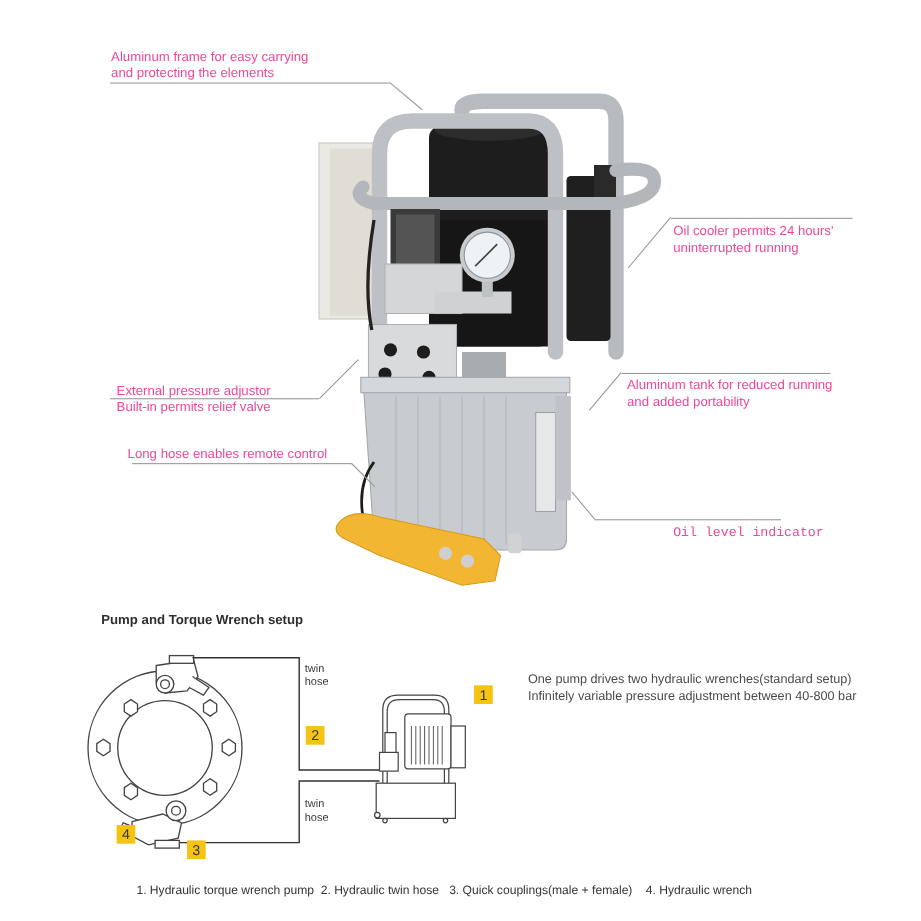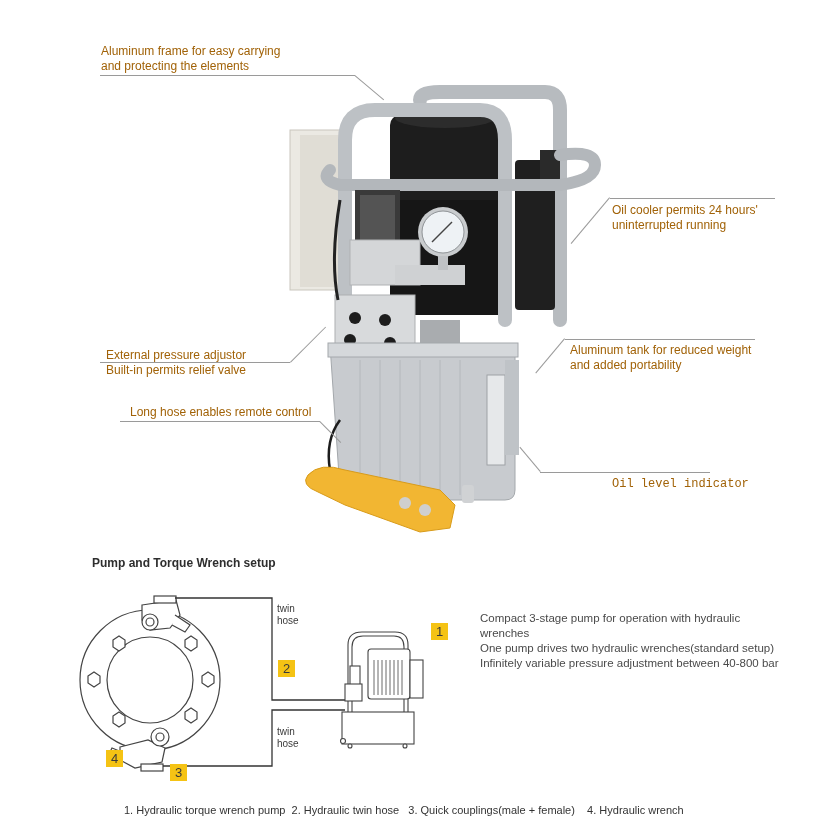--- a/index.html
+++ b/index.html
@@ -1,19 +1,19 @@
 <!DOCTYPE html>
 <html><head>
 <meta charset="utf-8">
 <style>
   html, body { margin: 0; padding: 0; background: #ffffff; }
   body { width: 837px; height: 837px; position: relative; overflow: hidden;
          font-family: "Liberation Sans", "DejaVu Sans", sans-serif; color: #3a3a3a; }
   .abs { position: absolute; }
-  .callout { font-size: 12px; line-height: 15px; color: #a16207; white-space: nowrap; }
+  .callout { font-size: 12px; line-height: 15px; color: #ec4899; white-space: nowrap; }
   .leader { position: absolute; background: #9a9a9a; height: 1px; transform-origin: 0 0; }
   .section-title { font-size: 12px; font-weight: bold; color: #2e2e2e; }
   .features { font-size: 11.5px; line-height: 15px; color: #4a4a4a; width: 300px; }
   .features div { white-space: normal; }
   .num-badge { position: absolute; width: 17px; height: 17px; background: #f5c314;
                font-size: 13px; line-height: 17px; text-align: center; color: #3a3a3a; }
   .hose-label { font-size: 10px; line-height: 12px; color: #3a3a3a; }
   .legend { font-size: 11px; color: #333; white-space: nowrap; }
   svg { position: absolute; overflow: visible; }
 </style>
@@ -99,24 +99,24 @@
 </div>
 <div class="abs callout" style="left:612px;top:203px;">
   <div>Oil cooler permits 24 hours'</div>
   <div>uninterrupted running</div>
 </div>
 <div class="abs callout" style="left:106px;top:348px;">
   <div>External pressure adjustor</div>
   <div>Built-in permits relief valve</div>
 </div>
 <div class="abs callout" style="left:570px;top:343px;">
-  <div>Aluminum tank for reduced weight</div>
+  <div>Aluminum tank for reduced running</div>
   <div>and added portability</div>
 </div>
-<div class="abs callout" style="left:130px;top:405px;">
+<div class="abs callout" style="left:116px;top:405px;">
   <div>Long hose enables remote control</div>
 </div>
 <div class="abs callout" style="left:612px;top:477px;font-family:Liberation Mono, monospace;">
   <div>Oil level indicator</div>
 </div>
 
 <div class="abs section-title" style="left:92px;top:556px;">Pump and Torque Wrench setup</div>
 
 <svg width="837" height="837" style="left:0;top:0;">
 
@@ -184,18 +184,17 @@
   <div>twin</div>
   <div>hose</div>
 </div>
 
 <div class="num-badge" style="left:431px;top:623px;">1</div>
 <div class="num-badge" style="left:278px;top:660px;">2</div>
 <div class="num-badge" style="left:170px;top:764px;">3</div>
 <div class="num-badge" style="left:106px;top:750px;">4</div>
 
 <div class="abs features" style="left:480px;top:611px;">
-  <div>Compact 3-stage pump for operation with hydraulic wrenches</div>
   <div>One pump drives two hydraulic wrenches(standard setup)</div>
   <div>Infinitely variable pressure adjustment between 40-800 bar</div>
 </div>
 
 <div class="abs legend" style="left:124px;top:804px;white-space:pre;">1. Hydraulic torque wrench pump  2. Hydraulic twin hose   3. Quick couplings(male + female)    4. Hydraulic wrench</div>
 
 </body></html>

